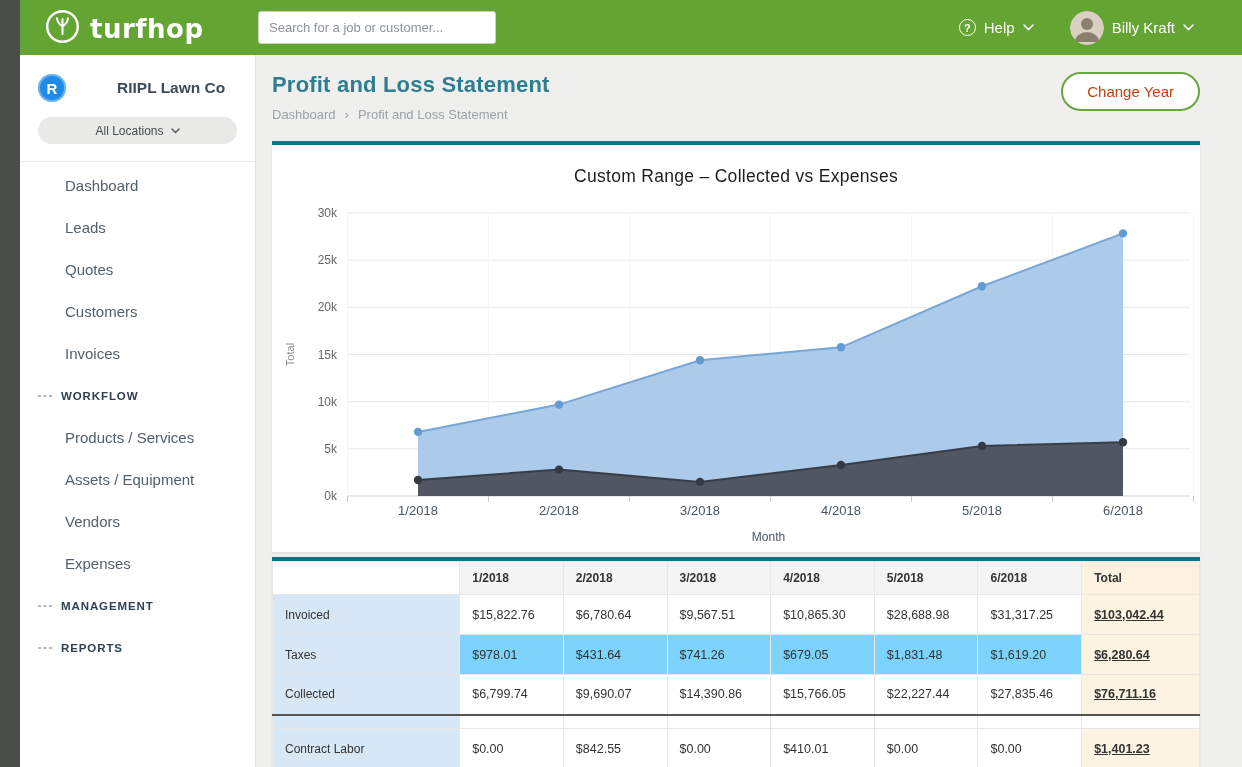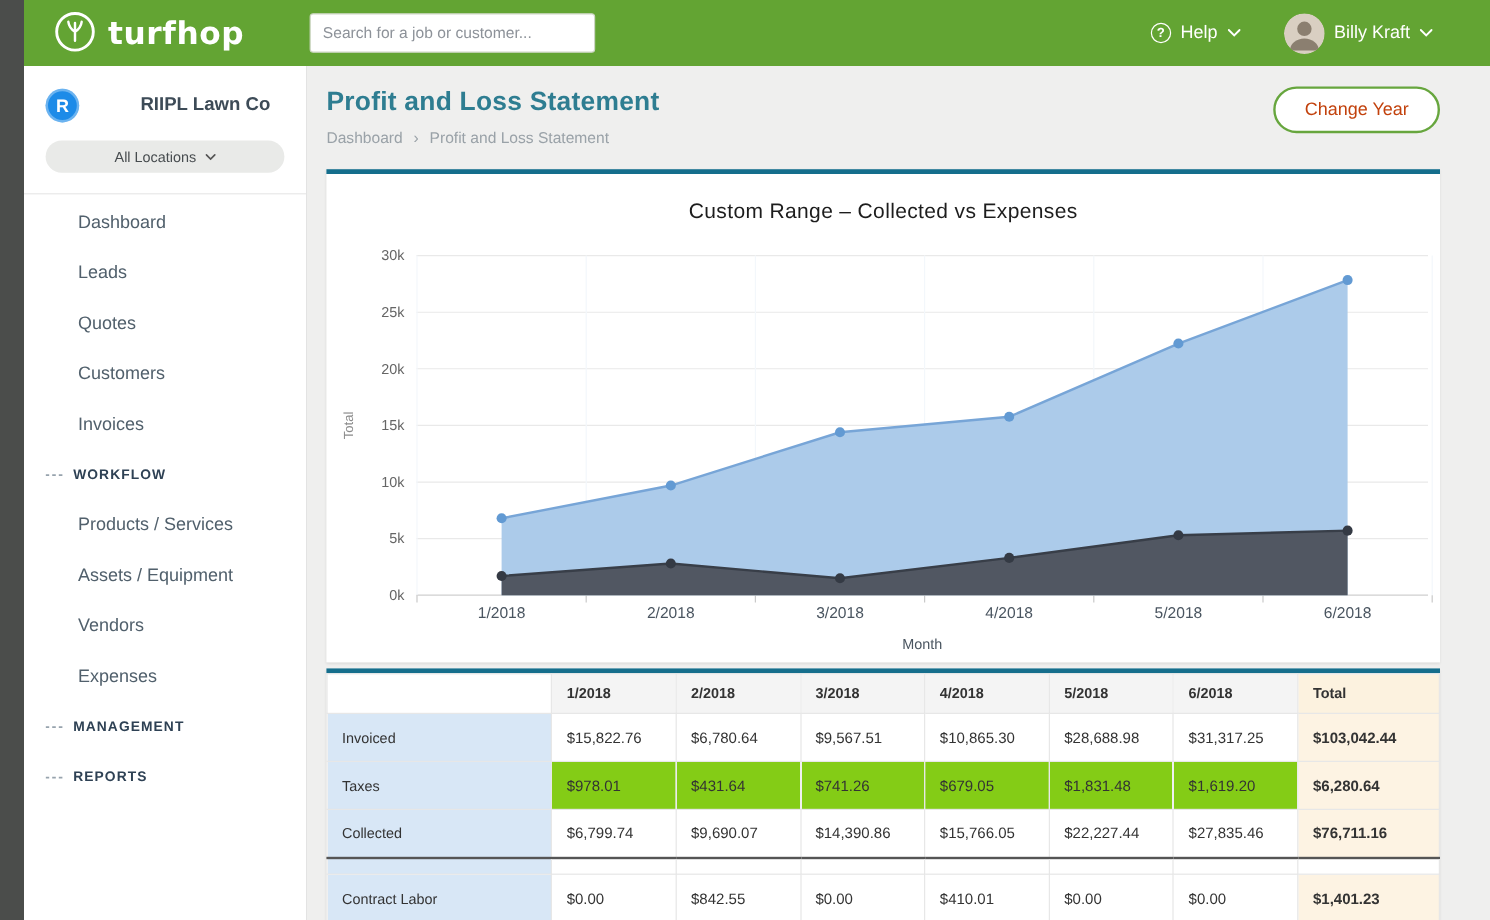--- a/index.html
+++ b/index.html
@@ -56,23 +56,23 @@
 
   
   .table-card{min-height:220px;}
   table{width:100%;border-collapse:collapse;table-layout:fixed;color:#333;}
   th,td{border:1px solid #e7e7e7;padding:0 12px;text-align:left;font-weight:400;height:40px;
     font-size:12.5px;overflow:hidden;white-space:nowrap;}
   thead th{height:33px;background:#f4f4f4;font-weight:700;font-size:12px;color:#333;}
   thead th.lbl-h{background:#fff;}
   thead th.total{background:#fcf2df;}
   td.lbl{background:#d8e7f6;font-size:12px;color:#333;}
-  tr.alt td{background:#84cc16;}
+  tr.alt td{background:#7dd3fc;}
   tr.alt td.lbl{background:#d8e7f6;}
-  td.total{background:#fdf3e3;font-weight:700;}
+  td.total{background:#fdf3e3;font-weight:700;text-decoration:underline;}
   tr.alt td.total{background:#fdf3e3;}
   tr.spacer td{height:14px;background:#fff;padding:0;}
   tr.spacer td.lbl{background:#d8e7f6;}
   tr.sep td{border-top:2px solid #555;}
 </style>
 </head>
 <body>
 
 <div class="left-rail"></div>
 

